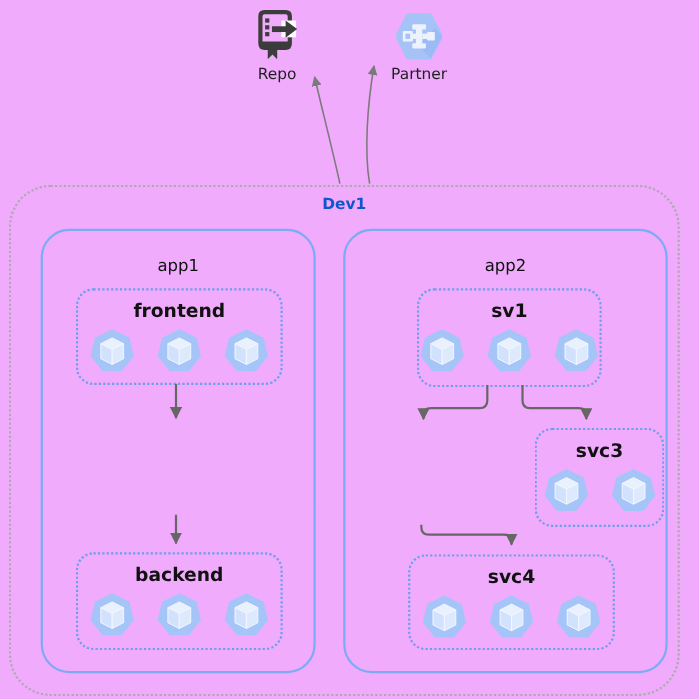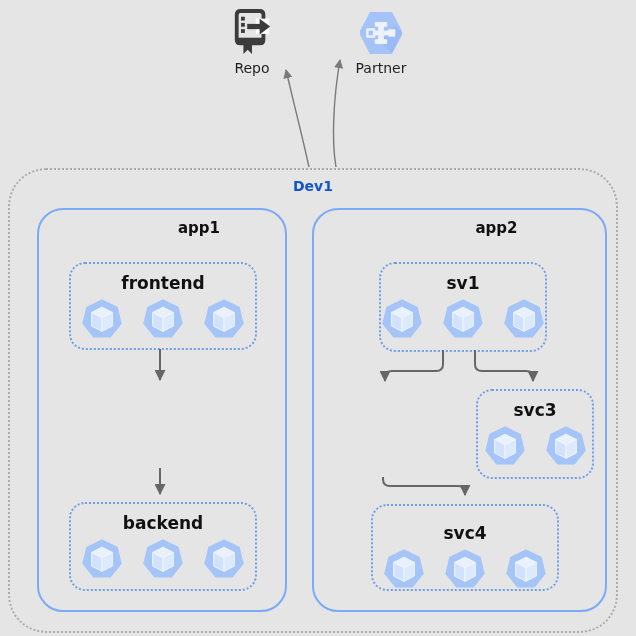--- a/index.html
+++ b/index.html
@@ -1,17 +1,17 @@
 <!DOCTYPE html>
 <html><head>
 <meta charset="utf-8">
 <style>
   html,body{margin:0;padding:0;background:#ffffff;}
   #canvas{
-    position:relative;width:636px;height:636px;background:#e5e5e5;
+    position:relative;width:636px;height:636px;background:#f0abfc;
     font-family:"DejaVu Sans","Liberation Sans",sans-serif;overflow:hidden;
   }
   
   .ext-node{position:absolute;display:flex;flex-direction:column;align-items:center;}
   .node-label{font-size:14px;color:#1f1f1f;margin-top:4px;white-space:nowrap;}
   
   .env-box{
     position:absolute;left:8px;top:168px;width:610px;height:465px;
     border:2px dotted #ababab;border-radius:38px;box-sizing:border-box;background:transparent;
   }
@@ -20,41 +20,41 @@
     font-size:14px;font-weight:bold;color:#1155cc;
   }
   
   .app-box{
     position:absolute;border:2px solid #7baaf7;border-radius:26px;
     box-sizing:border-box;background:transparent;
   }
   #app1{left:27px;top:38px;width:250px;height:404px;}
   #app2{left:302px;top:38px;width:295px;height:404px;}
   .app-label{
-    position:absolute;left:0;top:9px;width:100%;text-align:center;
-    font-size:15px;font-weight:bold;color:#111111;padding-left:37px;
+    position:absolute;left:0;top:22px;width:100%;text-align:center;
+    font-size:15px;font-weight:normal;color:#111111;
   }
   
   .svc-box{
     position:absolute;border:2px dotted #6d9eeb;border-radius:16px;
     box-sizing:border-box;display:flex;flex-direction:column;align-items:center;
     background:transparent;
   }
   .svc-label{font-size:17px;font-weight:bold;color:#111111;margin-top:9px;}
   .pod-row{display:flex;gap:17px;margin-top:6px;}
   .pod{width:44px;height:40px;display:block;}
   
   #grp-frontend{left:30px;top:52px;width:188px;height:88px;}
   #grp-backend {left:30px;top:178px;width:188px;height:82px;}
   #grp-database{left:30px;top:292px;width:188px;height:89px;}
   
   #grp-sv1 {left:65px;top:52px;width:168px;height:90px;}
   #grp-svc2{left:12px;top:179px;width:120px;height:90px;}
-  #grp-svc3{left:162px;top:179px;width:118px;height:90px;text-align:right;}
-  #grp-svc4{left:57px;top:294px;width:188px;height:87px;justify-content:flex-end;}
+  #grp-svc3{left:172px;top:179px;width:118px;height:90px;text-align:right;}
+  #grp-svc4{left:57px;top:294px;width:188px;height:87px;}
   
   #arrow-layer{position:absolute;left:0;top:0;width:636px;height:636px;pointer-events:none;z-index:5;}
   
   #repo-node{left:226px;top:8px;width:52px;}
   #partner-node{left:352px;top:10px;width:58px;align-items:center;}
 </style>
 </head>
 <body>
 
 <div id="canvas">

